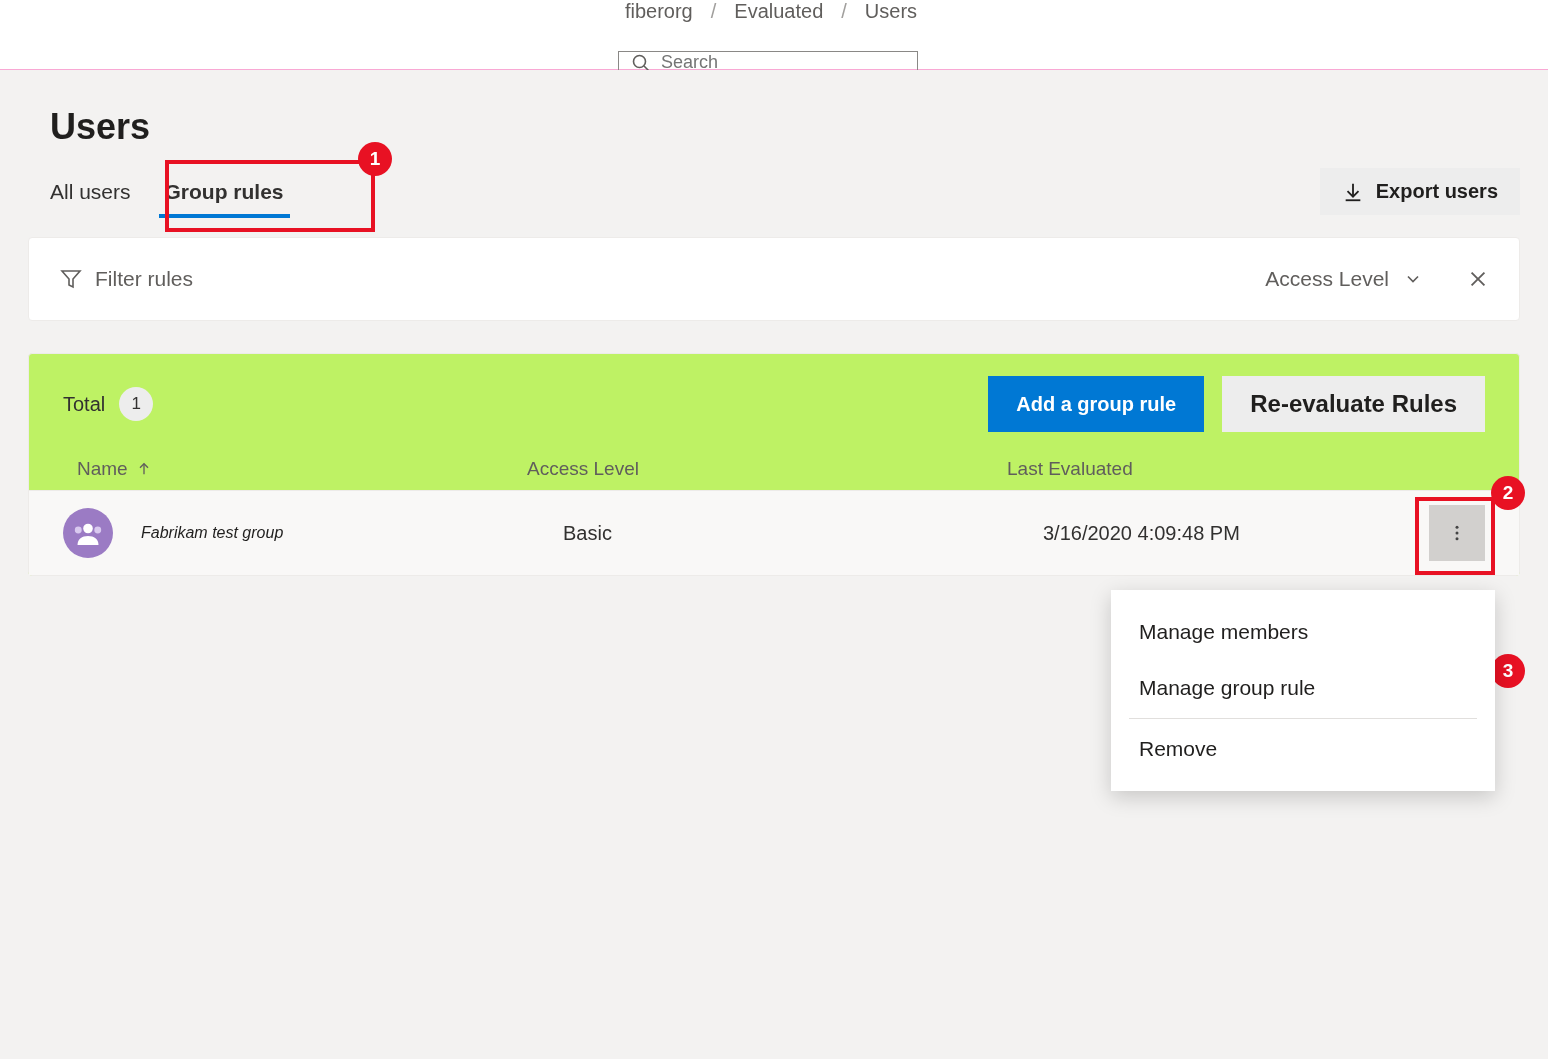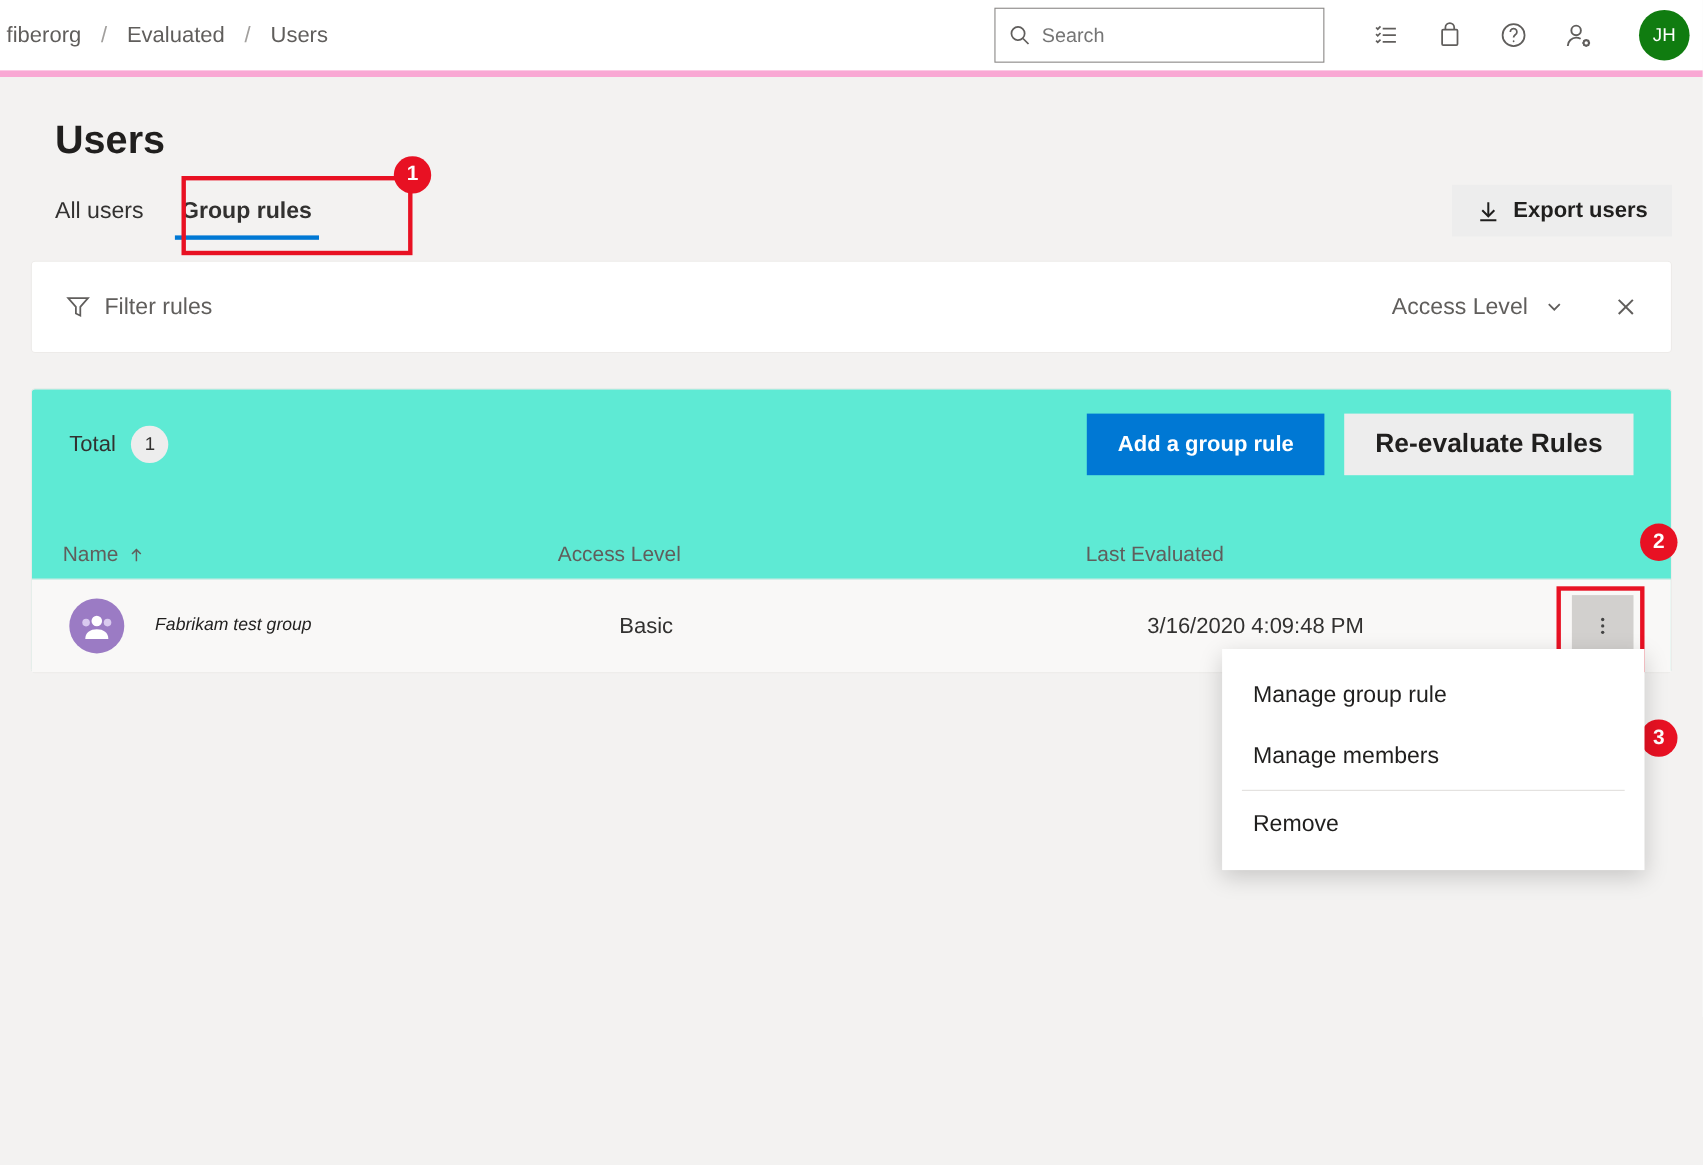--- a/index.html
+++ b/index.html
@@ -8,23 +8,24 @@
       font-size: 15px;
       color: #323130;
       background: #fff;
       width: 1548px;
     }
     
     .topbar {
       display: flex;
       align-items: center;
       height: 70px;
-      border-bottom: 6px solid #f9a8d4;
+      border-bottom: 1px solid #f9a8d4;
       padding: 0 12px 0 0;
       gap: 14px;
+      flex-direction: column;
     }
     .breadcrumb {
       display: flex;
       align-items: center;
       font-size: 20px;
       color: #605e5c;
       gap: 18px;
       padding-left: 6px;
       flex: 0 0 auto;
     }
@@ -136,21 +137,21 @@
       padding: 0 30px;
       margin-bottom: 32px;
     }
     .filter-left { display: flex; align-items:center; gap: 12px; font-size: 21px; color:#605e5c; cursor:pointer;}
     .filter-right { margin-left:auto; display:flex; align-items:center; gap: 44px; font-size:21px; color:#605e5c; }
     .al-drop { display:flex; align-items:center; gap:14px; cursor:pointer;}
     .close-x { cursor:pointer; color:#605e5c;}
 
     
     .card {
-      background:#5eead4; border:1px solid #edebe9; border-radius:4px;
+      background:#bef264; border:1px solid #edebe9; border-radius:4px;
       padding-bottom: 0;
     }
     .card-head {
       display:flex; align-items:center;
       padding: 22px 34px 18px 34px;
     }
     .total { font-size:20px; color:#323130; display:flex; align-items:center; gap:14px; }
     .total-badge {
       background:#ededed; border-radius:50%;
       width:34px; height:34px; display:flex; align-items:center; justify-content:center;
@@ -159,24 +160,23 @@
     .actions { margin-left:auto; display:flex; gap:18px; }
     .btn-primary {
       background:#0078d4; color:#fff; border:none;
       padding:14px 28px; font-size:20px; font-weight:600; cursor:pointer;
     }
     .btn-secondary {
       background:#ededed; color:#201f1e; border:none;
       padding:14px 28px; font-size:24px; font-weight:600; cursor:pointer;
     }
     .thead {
-      display:flex; padding: 8px 34px 10px 28px;
+      display:flex; padding: 8px 34px 10px 48px;
       color:#605e5c; font-size:19px;
       border-bottom:1px solid #edebe9;
-      margin-top:36px;
     }
     .col-name { width: 450px; display:flex; align-items:center; gap:8px; cursor:pointer;}
     .col-access { width: 480px; }
     .col-eval { flex:1; }
     .trow {
       display:flex; align-items:center; padding: 14px 34px 14px 34px;
       background:#f9f8f7;
       position:relative;
     }
     .grp-avatar {
@@ -359,22 +359,22 @@
               <circle cx="12" cy="12" r="1.8"></circle>
               <circle cx="12" cy="19" r="1.8"></circle>
             </svg>
         </span>
       </button>
 
       <div class="callout-box" style="right:24px; top:6px; width:80px; height:78px;"></div>
     </div>
 
     <div class="ctx" style="top: 236px;">
+      <div class="ctx-item" style="position:relative;">Manage members</div>
       <div class="ctx-item">Manage group rule</div>
-      <div class="ctx-item" style="position:relative;">Manage members</div>
       <div class="ctx-sep"></div>
       <div class="ctx-item">Remove</div>
     </div>
 
     <div class="callout-num" style="right:-6px; top:122px;">2</div>
     <div class="callout-num" style="right:-6px; top:300px;">3</div>
   </div>
 </div>
 
 </body></html>

